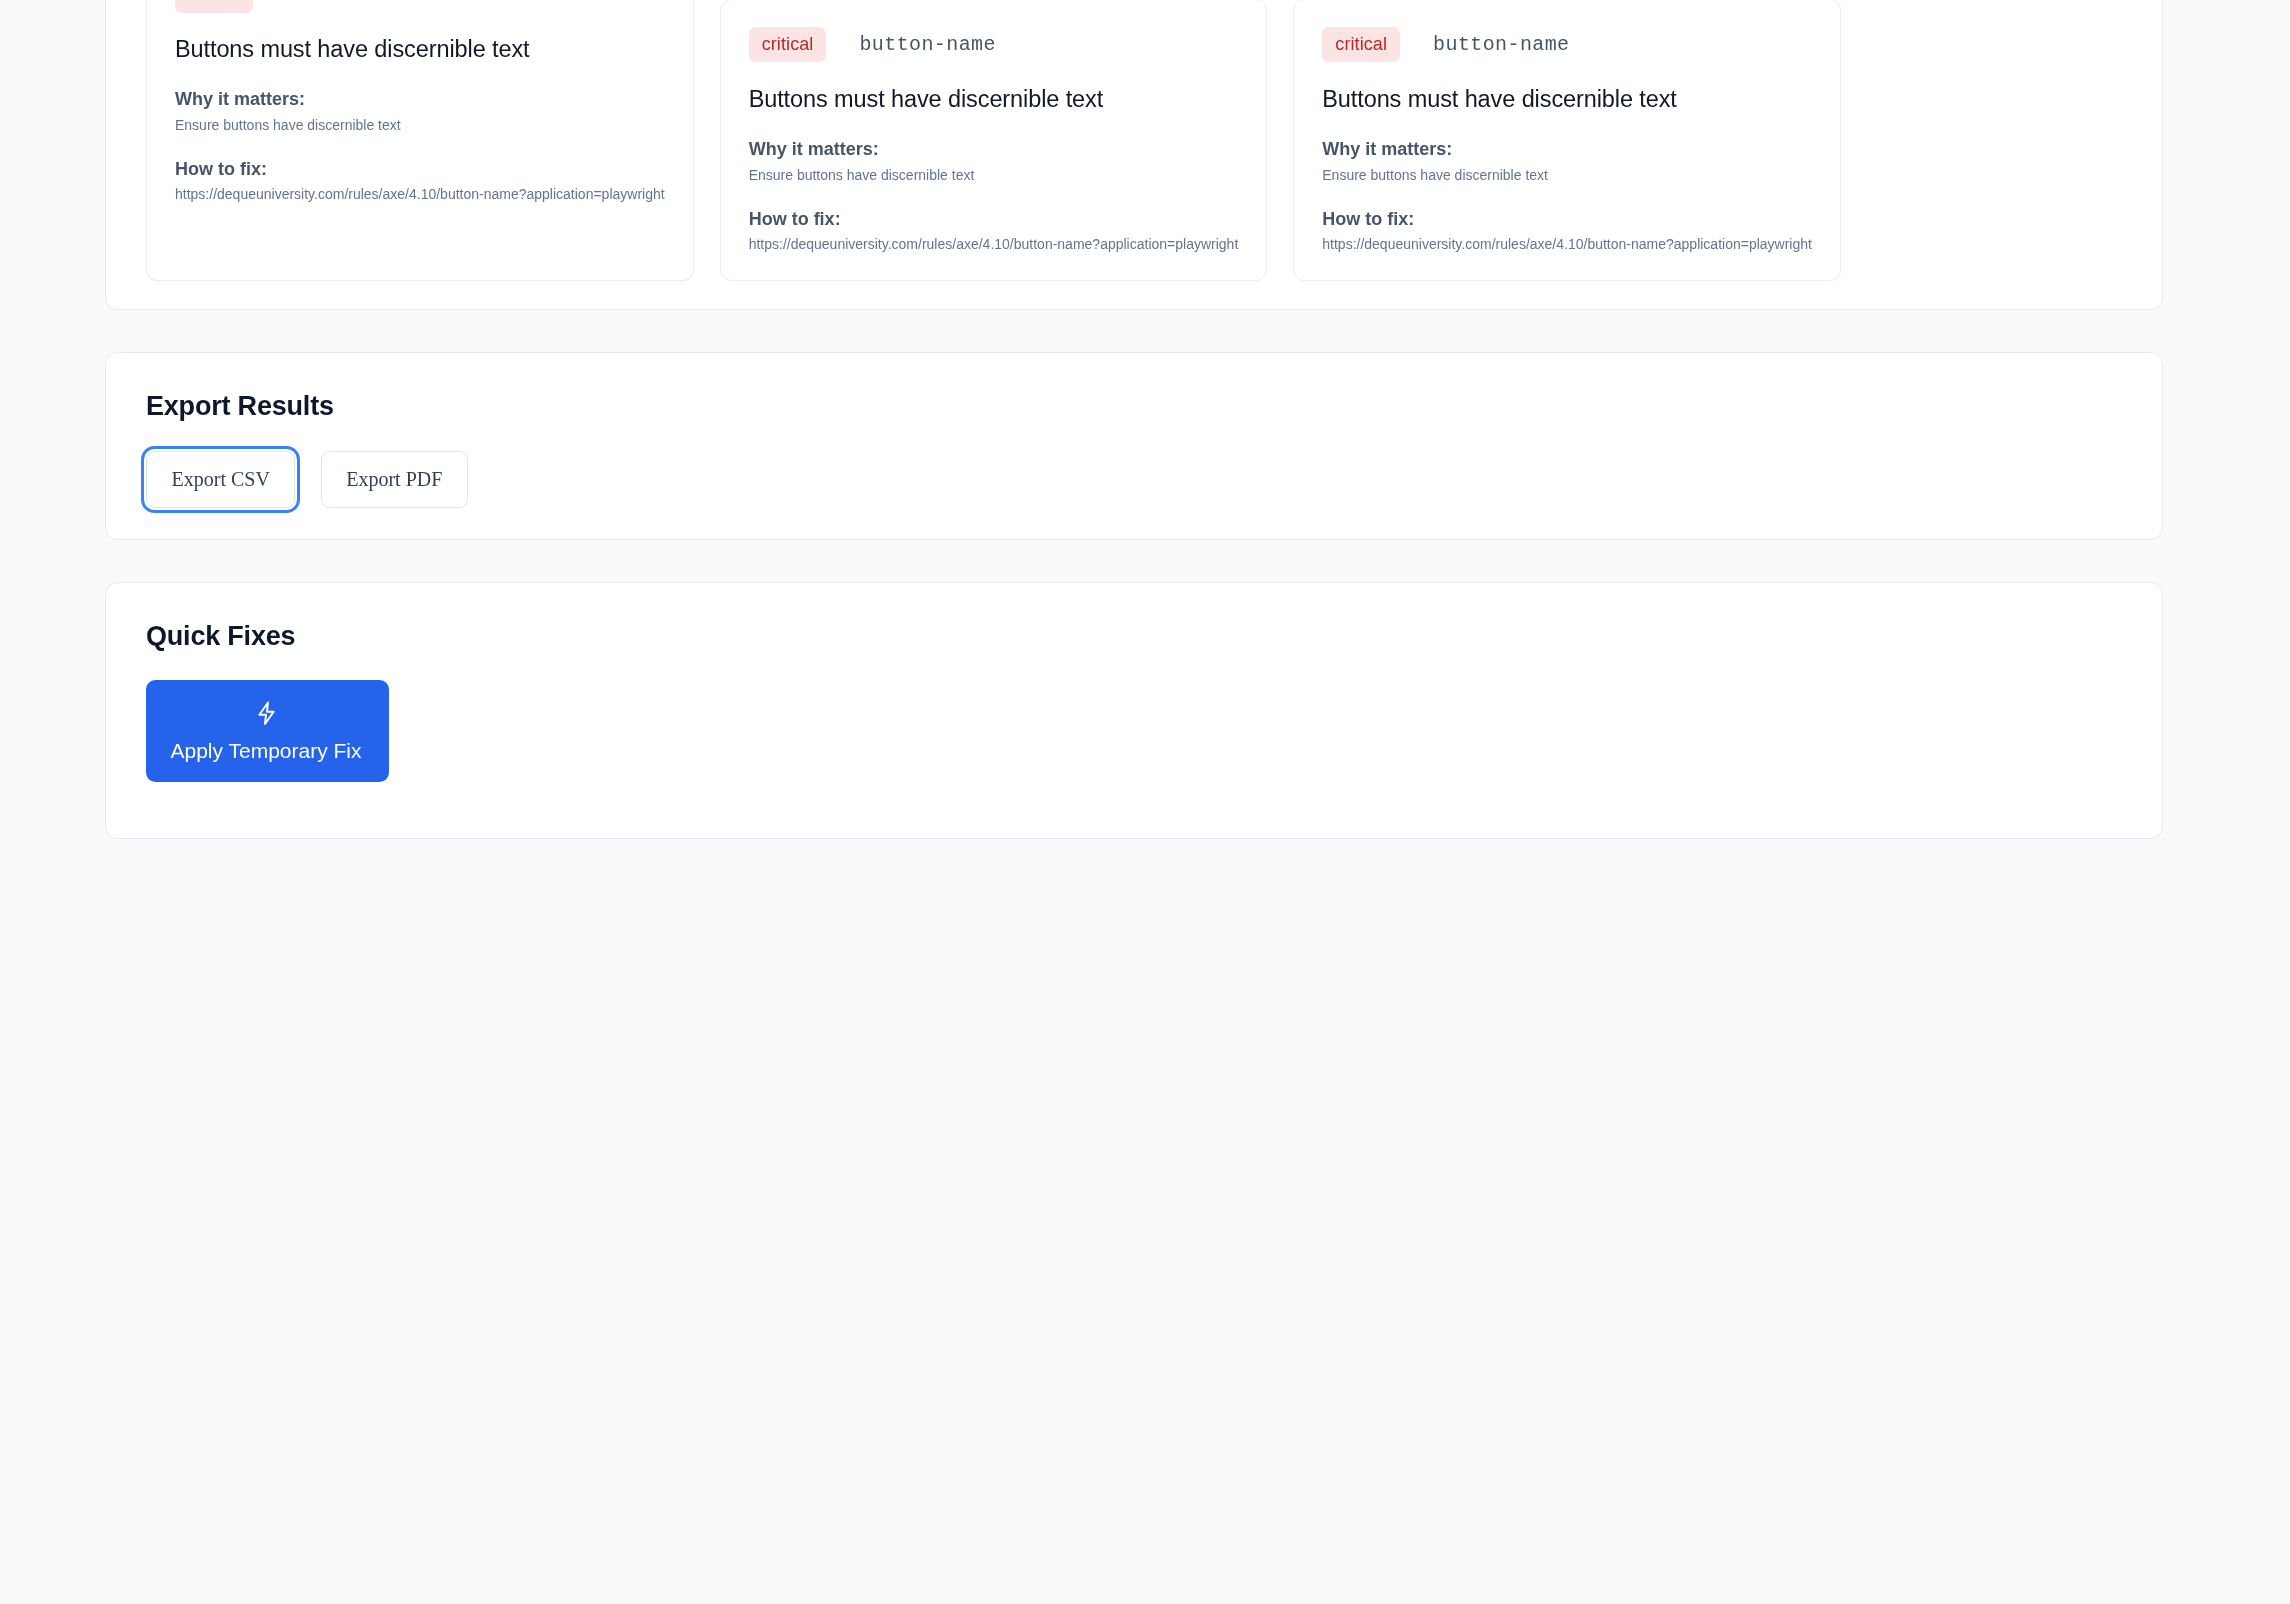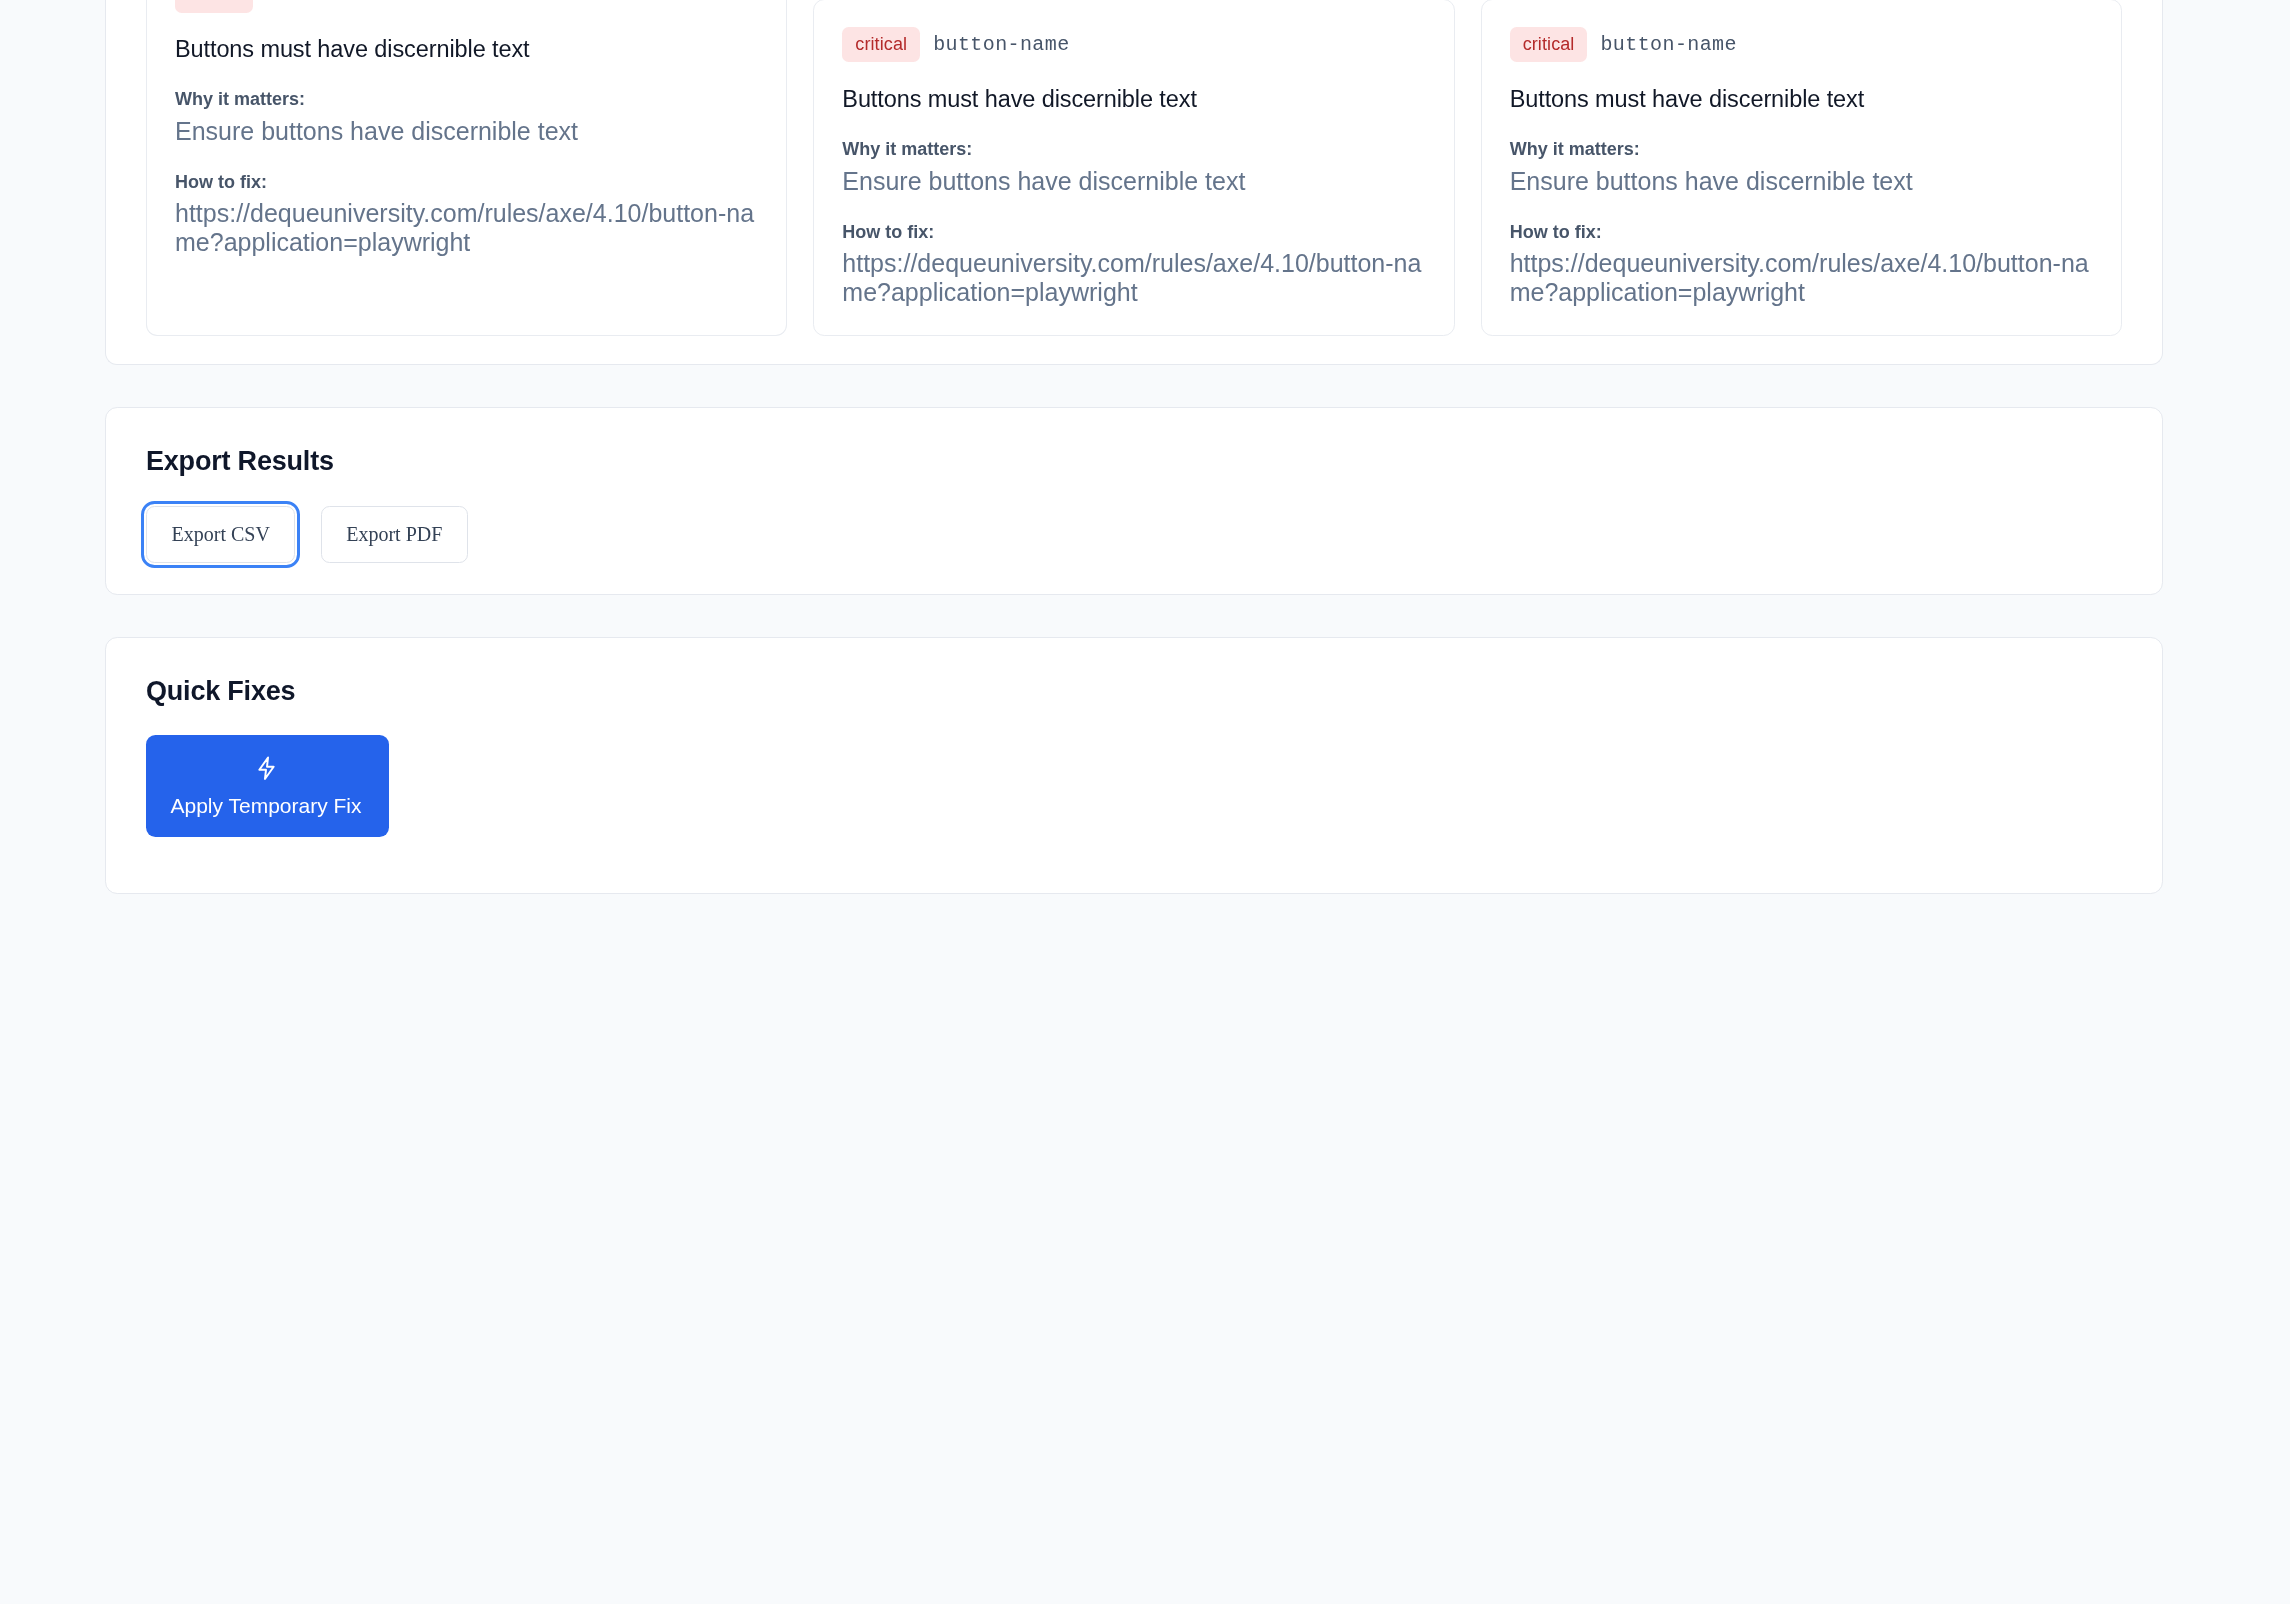--- a/index.html
+++ b/index.html
@@ -49,21 +49,21 @@
     border-top: none;
     border-top-left-radius: 0;
     border-top-right-radius: 0;
     padding-top: 0;
     margin-top: -23.5px;
   }
 
   .violation-head {
     display: flex;
     align-items: center;
-    gap: 13px;
+    gap: 33px;
     height: 38px;
   }
   .badge {
     display: inline-flex;
     align-items: center;
     justify-content: center;
     background: #fde4e4;
     color: #b42a2a;
     font-size: 18px;
     line-height: 1;
@@ -85,21 +85,21 @@
     letter-spacing: -0.1px;
   }
   .field { margin-top: 26px; }
   .field-label {
     font-size: 18px;
     color: #475569;
     font-weight: 600;
     margin: 0;
   }
   .field-value {
-    font-size: 25px;
+    font-size: 14px;
     color: #64748b;
     font-weight: 400;
     margin: 6.6px 0 0 0;
     word-break: break-all;
   }
 
   
   .export-card { margin-top: 42px; padding: 38px 40px 31px 40px; }
   .section-title {
     font-size: 27px;

